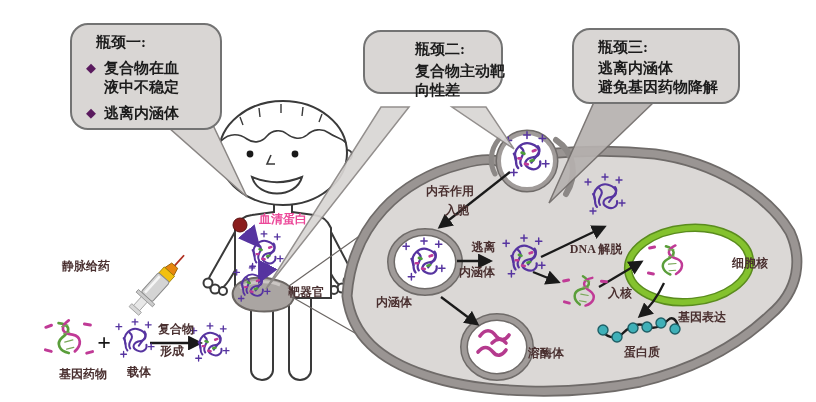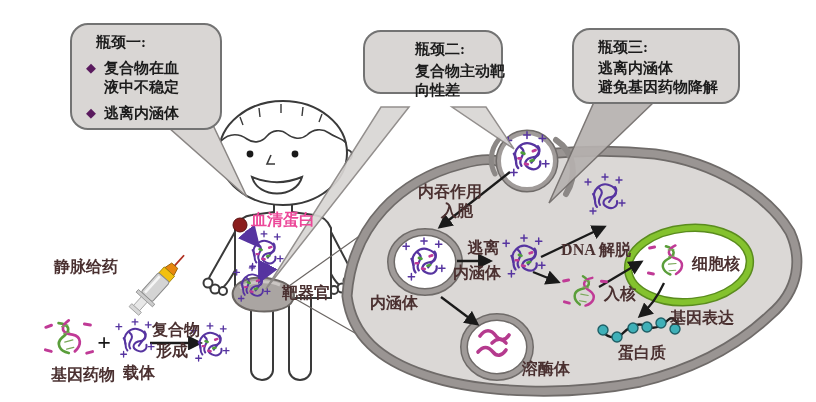--- a/index.html
+++ b/index.html
@@ -1,20 +1,20 @@
 <!DOCTYPE html>
 <html><head>
 <meta charset="utf-8">
 <style>
   html,body{margin:0;padding:0;background:#ffffff;}
   .stage{position:relative;width:816px;height:402px;background:#ffffff;overflow:hidden;
          font-family:"Liberation Serif","DejaVu Serif",serif;}
   .art{position:absolute;left:0;top:0;}
   .lbl{position:absolute;transform:translate(-50%,-50%);white-space:nowrap;
-       font-size:16px;font-weight:700;color:#4a3030;line-height:1.1;}
+       font-size:12px;font-weight:700;color:#4a3030;line-height:1.1;}
   .lbl.red{color:#ec4899;}
   .lbl.plus{font-size:24px;color:#161616;font-weight:700;}
   .callout{position:absolute;box-sizing:border-box;background:#d9d6d4;border:2px solid #737373;
            border-radius:18px;padding:8px 10px 6px 14px;font-size:15px;font-weight:700;
            color:#1c1c1c;line-height:1.3;z-index:5;}
   .c-title{margin-left:10px;margin-bottom:2px;}
   .bullet-row{display:flex;align-items:flex-start;margin-top:6px;}
   .diamond{color:#5a1a5e;font-size:13px;margin:1px 8px 0 0;flex:0 0 auto;}
   .bullet-text{width:78px;}
   .c-body{margin-left:10px;width:100px;}
@@ -254,20 +254,20 @@
 <div class="lbl plus" style="left:104px;top:342px;">+</div>
 <div class="lbl" style="left:176px;top:330px;">复合物</div>
 <div class="lbl" style="left:172px;top:353px;font-family:Liberation Mono, monospace;">形成</div>
 <div class="lbl red" style="left:283px;top:220px;">血清蛋白</div>
 <div class="lbl" style="left:306px;top:293px;">靶器官</div>
 <div class="lbl" style="left:450px;top:192px;">内吞作用</div>
 <div class="lbl" style="left:457px;top:211px;">入胞</div>
 <div class="lbl" style="left:474px;top:248px;padding-left:19px;">逃离</div>
 <div class="lbl" style="left:477px;top:273px;">内涵体</div>
 <div class="lbl" style="left:394px;top:303px;">内涵体</div>
-<div class="lbl" style="left:546px;top:369px;">溶酶体</div>
+<div class="lbl" style="left:546px;top:354px;">溶酶体</div>
 <div class="lbl" style="left:596px;top:250px;">DNA 解脱</div>
 <div class="lbl" style="left:620px;top:294px;">入核</div>
-<div class="lbl" style="left:716px;top:264px;">细胞核</div>
+<div class="lbl" style="left:750px;top:264px;">细胞核</div>
 <div class="lbl" style="left:702px;top:318px;">基因表达</div>
 <div class="lbl" style="left:642px;top:353px;">蛋白质</div>
 
 </div>
 
 </body></html>

